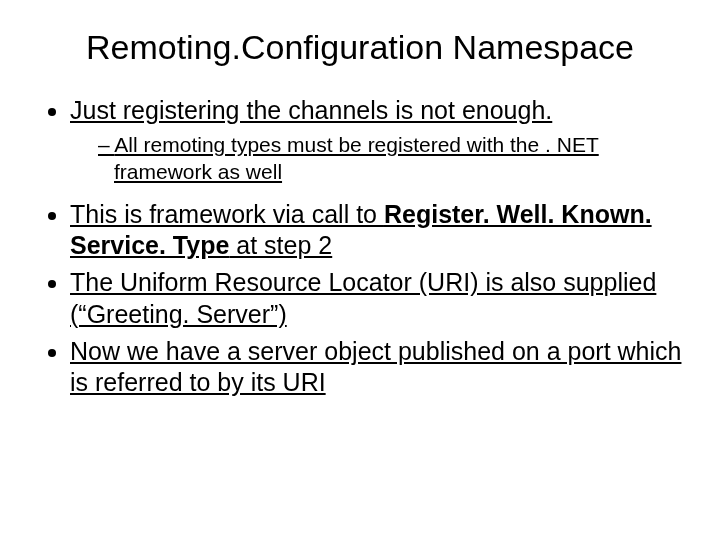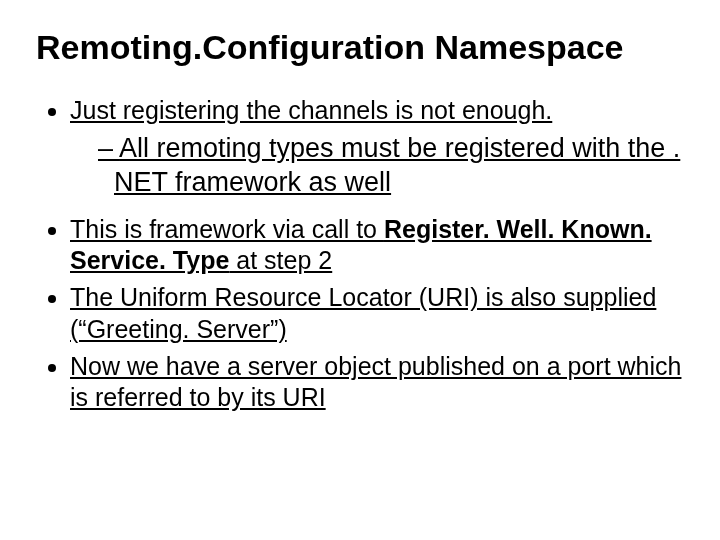--- a/index.html
+++ b/index.html
@@ -14,41 +14,42 @@
   .slide {
     box-sizing: border-box;
     width: 720px;
     height: 540px;
     padding: 28px 36px 36px 36px;
   }
   .title {
     font-size: 34px;
     line-height: 1.15;
     margin: 0 0 28px 0;
-    font-weight: 700;
+    font-weight: 400;
+    text-align: center;
   }
   ul.level1 {
     list-style: disc;
     margin: 0;
     padding-left: 34px;
     text-decoration: underline;
   }
   ul.level1 > li {
     font-size: 25px;
     line-height: 1.25;
     margin-bottom: 6px;
     font-weight: 400;
   }
   ul.level2 {
     list-style: none;
     margin: 6px 0 14px 0;
     padding-left: 28px;
   }
   ul.level2 > li {
-    font-size: 27px;
+    font-size: 21px;
     line-height: 1.25;
     margin-bottom: 4px;
     text-indent: -16px;
     padding-left: 16px;
   }
   ul.level2 > li::before {
     content: "– ";
   }
   .bold {
     font-weight: 700;

